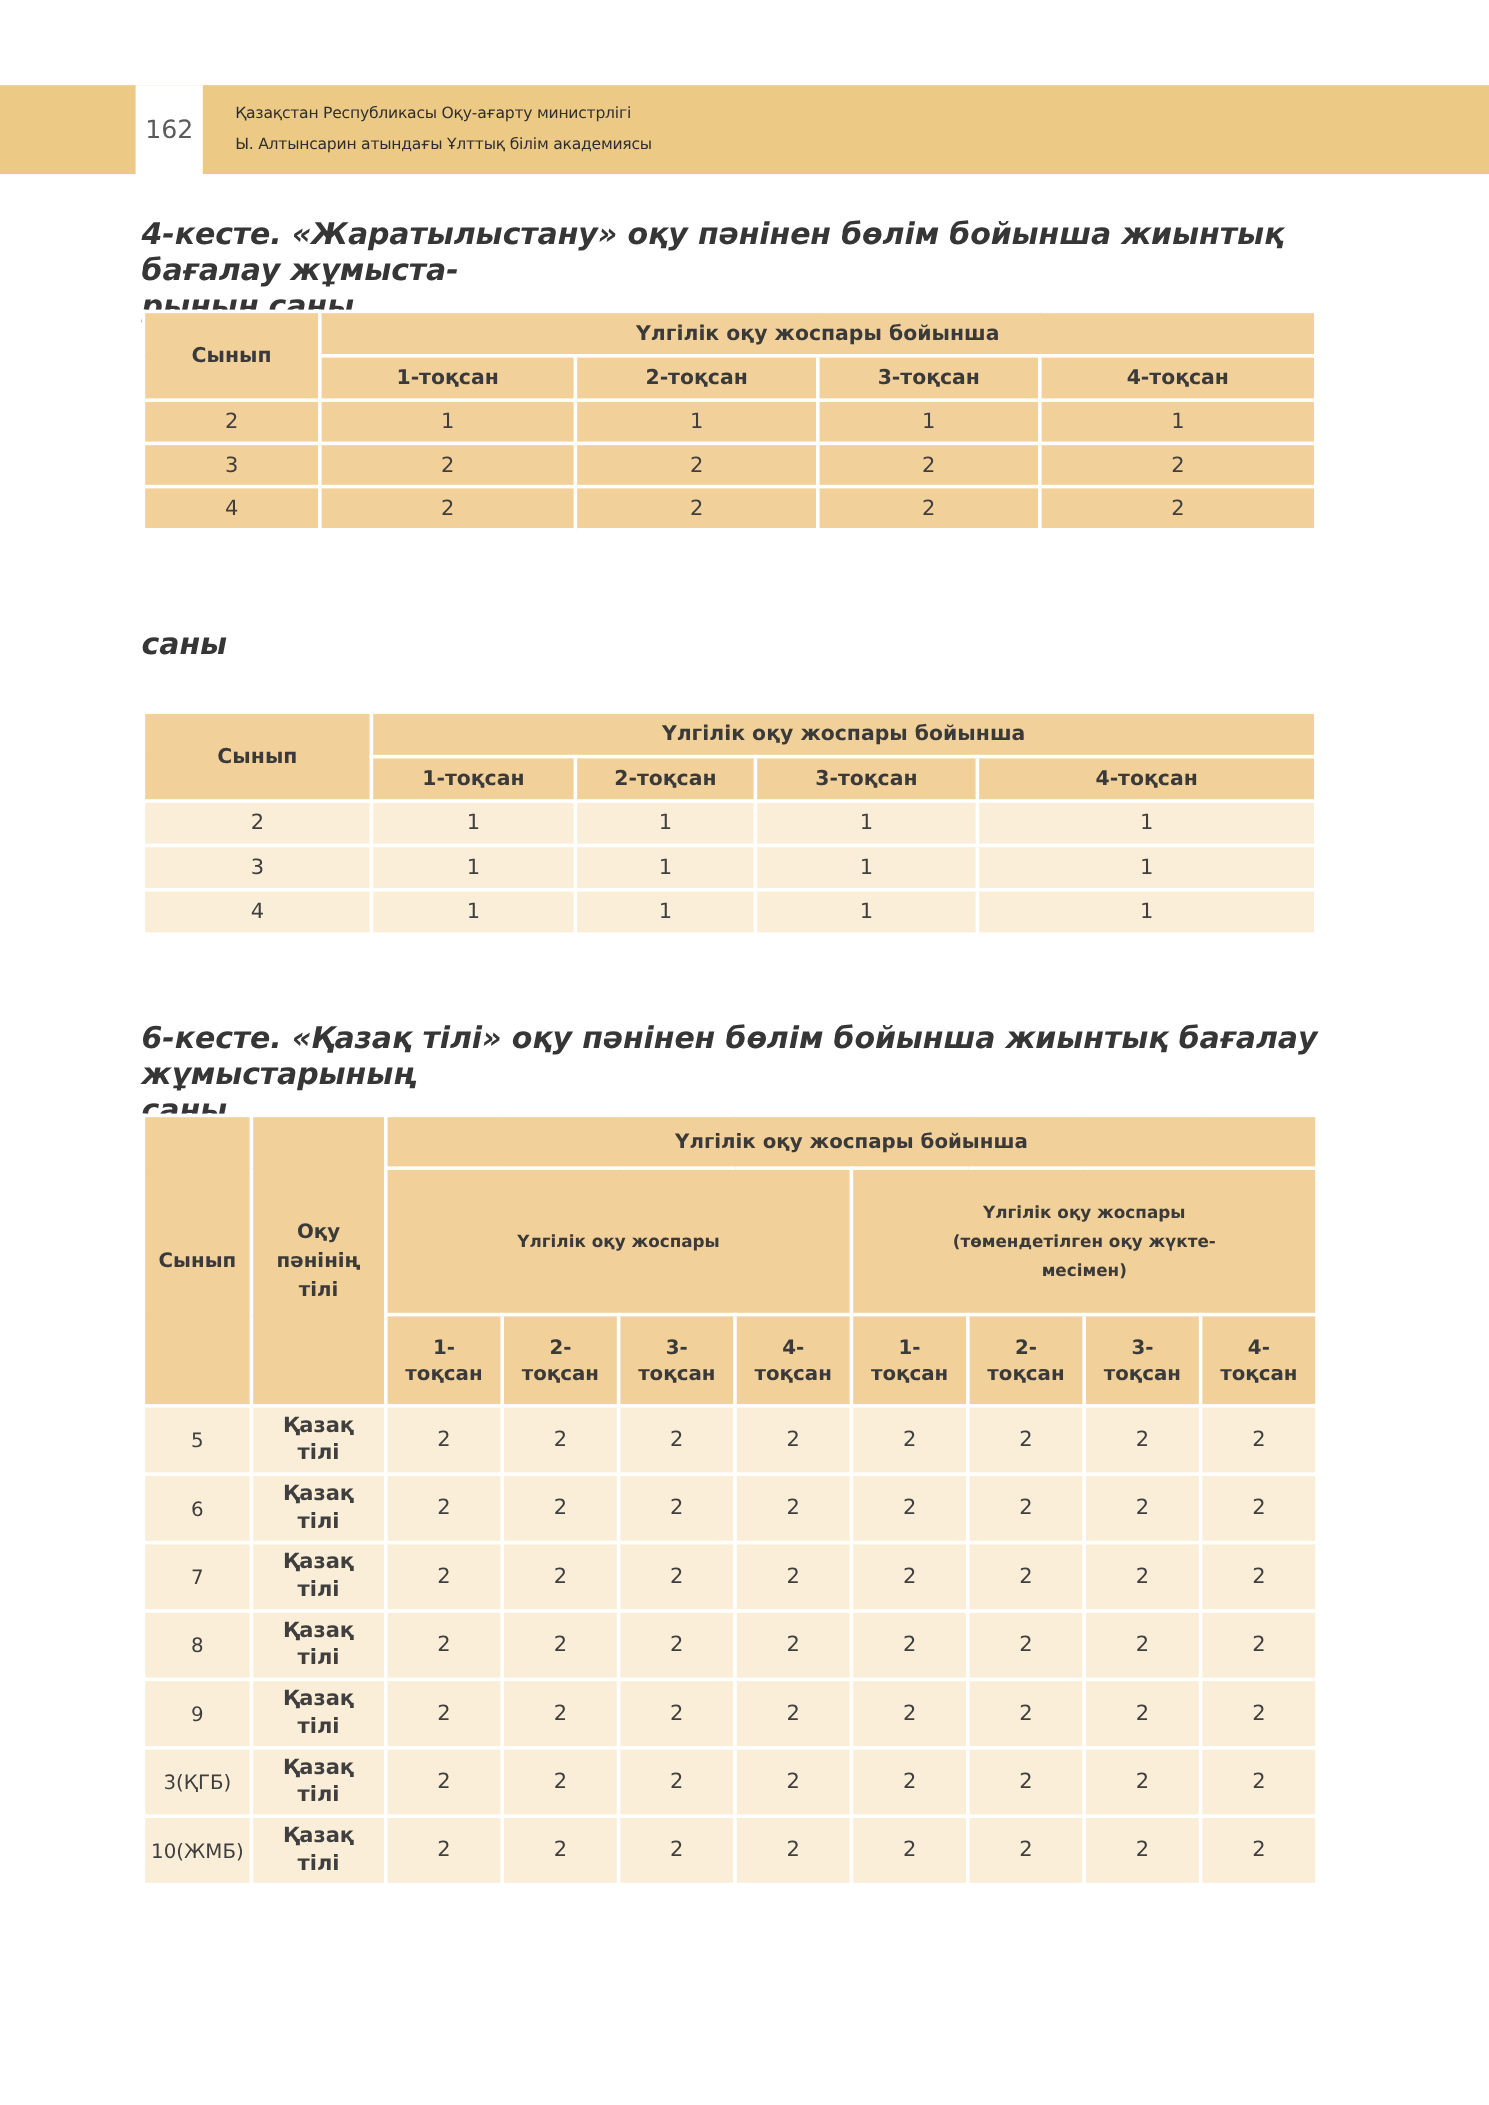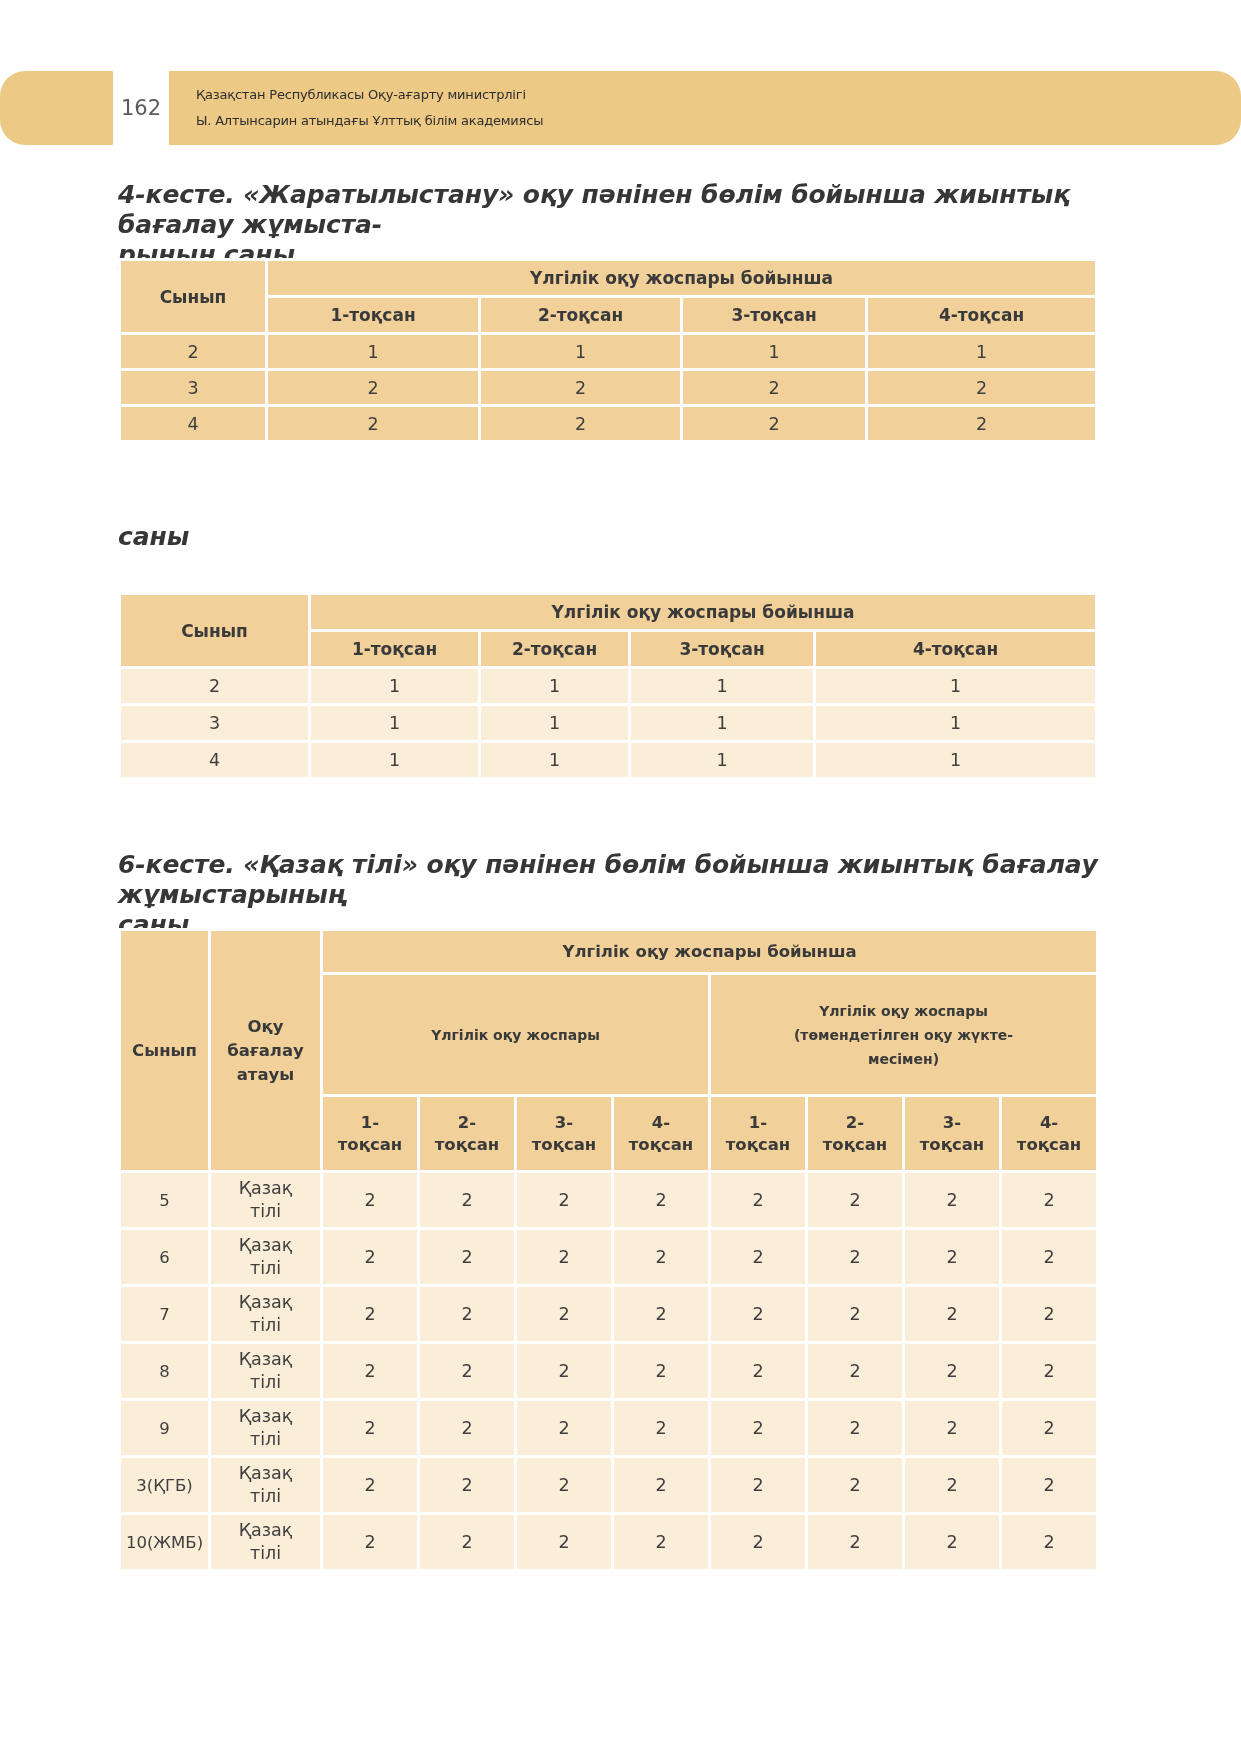--- a/index.html
+++ b/index.html
@@ -8,21 +8,21 @@
     --cream:#fbeed8;
     --text:#3b3b3b;
   }
   *{box-sizing:border-box;}
   html,body{margin:0;padding:0;}
   body{
     width:1241px;height:1754px;position:relative;background:#ffffff;
     font-family:"DejaVu Sans","Liberation Sans",sans-serif;color:var(--text);
   }
   
-  .band{position:absolute;top:71px;left:0;width:1241px;height:74px;background:var(--band);border-radius:25px;}
+  .band{position:absolute;top:71px;left:0;width:1241px;height:74px;background:var(--band);}
   .page-box{position:absolute;left:113px;top:0;width:56px;height:74px;background:#ffffff;
     display:flex;align-items:center;justify-content:center;font-size:21px;color:#5b5b5b;}
   .band-lines{position:absolute;left:196px;top:50%;transform:translateY(-50%);
     font-size:13px;line-height:26px;color:#2e2e2e;letter-spacing:-0.2px;white-space:nowrap;}
   
   .sec-title{position:absolute;left:118px;width:990px;font-style:italic;font-weight:bold;
     font-size:25px;line-height:30px;color:#363636;letter-spacing:-0.1px;}
   #title4{top:180px;}
   #title5{top:522px;}
   #title6{top:850px;}
@@ -40,21 +40,21 @@
   #t4 thead tr:first-child th{height:37px;}
   #t4 thead tr:last-child th{height:37px;}
   #t5 thead tr:first-child th{height:37px;}
   #t5 thead tr:last-child th{height:37px;}
   #t6 thead tr.group-row th{height:44px;}
   #t6 thead tr.sub-row th{height:122px;font-size:14px;line-height:24px;}
   #t6 thead tr.quarter-row th{height:76px;font-size:16.5px;}
   #t6 th{font-size:16.5px;}
   .ql{display:block;line-height:22px;}
   .sub-line{display:block;}
-  td[data-name="subject-cell"]{padding:2px 16px;line-height:23px;}
+  td[data-name="subject-cell"]{padding:2px 16px;line-height:23px;font-weight:bold;}
   #t6 td[data-name="row-label-cell"]{font-size:16.5px;}
 </style>
 </head>
 <body>
 
 <div class="band" data-name="page-header-band">
   <div class="page-box" data-name="page-number">
     <span data-name="page-number-text">162</span>
   </div>
   <div class="band-lines" data-name="header-text">
@@ -173,21 +173,21 @@
       <col style="width:97px">
       <col style="width:97px">
     <col style="width:97px">
       <col style="width:97px">
       <col style="width:97px">
       <col style="width:97px">
   </colgroup>
   <thead data-name="table-6-header">
     <tr class="group-row" data-name="table-row">
       <th rowspan="3" data-name="corner-header">Сынып</th>
-      <th rowspan="3" style="padding:2px 16px;line-height:24px;" data-name="subject-column-header">Оқу бағалау атауы</th>
+      <th rowspan="3" style="padding:2px 16px;line-height:24px;" data-name="subject-column-header">Оқу пәнінің тілі</th>
       <th colspan="8" data-name="group-header">Үлгілік оқу жоспары бойынша</th>
     </tr>
     <tr class="sub-row" data-name="table-row">
       <th colspan="4" data-name="subgroup-header">Үлгілік оқу жоспары</th>
       <th colspan="4" data-name="subgroup-header">
         <span class="sub-line" data-name="subgroup-line">Үлгілік оқу жоспары</span>
         <span class="sub-line" data-name="subgroup-line">(төмендетілген оқу жүкте-</span>
         <span class="sub-line" data-name="subgroup-line">месімен)</span>
       </th>
     </tr>

